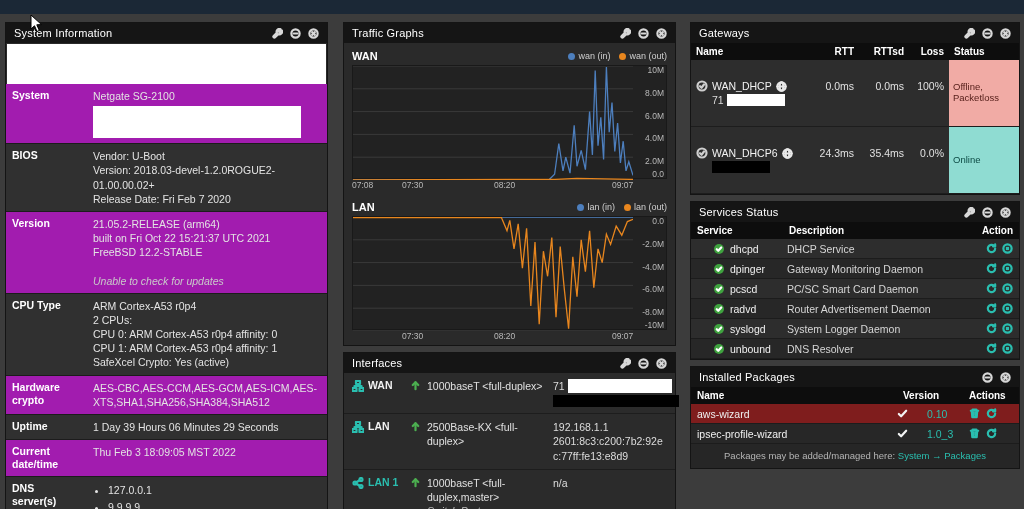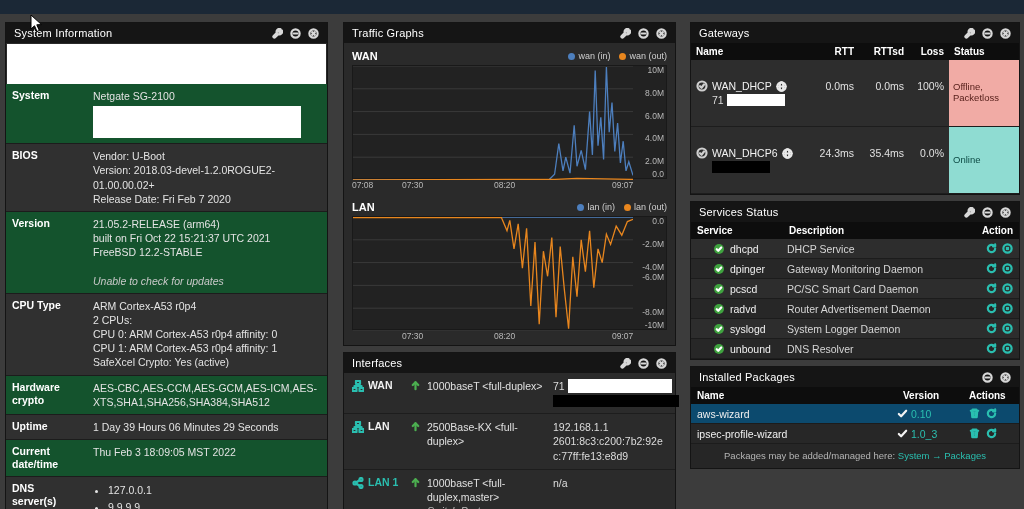--- a/index.html
+++ b/index.html
@@ -13,21 +13,21 @@
   .col3{left:690px;width:330px}
   .panel{background:#2a2a2a;border:1px solid #141414;margin-bottom:6px}
   .phead{background:#151515;height:20px;display:flex;align-items:center;padding:0 8px}
   .ptitle{font-weight:normal;color:#fff;font-size:11px;letter-spacing:.2px}
   .hicons{margin-left:auto;display:flex;gap:7px;align-items:center}
   .hbtn{color:#d8d8d8;cursor:pointer;display:inline-flex;width:11px;height:11px}
   .ic{width:100%;height:100%;fill:none;stroke:currentColor;stroke-width:2.2;stroke-linecap:round;stroke-linejoin:round}
   .ic *{vector-effect:non-scaling-stroke}
   
   .sirow{display:flex;border-bottom:1px solid #1c1c1c}
-  .sirow.even{background:#14532d}
+  .sirow.even{background:#a21caf}
   .sirow.odd{background:#303030}
   .silabel{width:80px;padding:5px 6px;font-weight:bold;color:#fff;flex-shrink:0;line-height:1.25}
   .sival{flex:1;padding:5px 7px;line-height:1.35;color:#e3e3e3}
   .it{font-style:italic;color:#c9c9c9}
   .redact{background:#fff}
   .redact.dark{background:#000}
   .redact-top{height:40px;margin:1px 1px 0 1px}
   .redact-mid{width:208px;height:32px;margin-top:3px}
   .dns{list-style:disc;margin-left:15px}
   .dns li{line-height:1.55}
@@ -78,23 +78,23 @@
   .svrow.even{background:#2d2d2d}.svrow.odd{background:#272727}
   .svname{display:flex;align-items:center;gap:5px;padding:0 22px;color:#efefef}
   .svok{width:12px;height:12px;color:#3fa33f;flex-shrink:0}
   .svdesc{color:#d6d6d6;padding:0 4px}
   .svact{display:flex;gap:5px;justify-content:flex-end;padding:0 6px}
   .aicon{width:11px;height:11px;color:#2abfb0;cursor:pointer}
   
   .pkh{display:grid;grid-template-columns:1fr 66px 56px;background:#0d0d0d;font-weight:bold;color:#fff}
   .pkh>div{padding:3px 6px;font-size:10px}
   .pkrow{display:grid;grid-template-columns:1fr 66px 56px;align-items:center;height:20px;border-bottom:1px solid #1c1c1c}
-  .pkrow.even{background:#0c4a6e}.pkrow.odd{background:#272727}
+  .pkrow.even{background:#7f1d1d}.pkrow.odd{background:#272727}
   .pkname{padding:0 6px;color:#efefef}
-  .pkver{display:flex;align-items:center;gap:3px}
+  .pkver{display:flex;align-items:center;gap:19px}
   .vcheck{width:11px;height:11px;color:#f2f2f2}
   .pkact{display:flex;gap:6px;padding:0 6px}
   .pkfoot{padding:6px 6px 7px;text-align:center;color:#b5b5b5;font-size:9.5px;background:#262626}
 </style>
 </head>
 <body>
 
 <div class="topbar"></div>
 
 <svg class="cursor" width="13" height="19" viewBox="0 0 13 19">
@@ -271,21 +271,21 @@
               <line class="grid" x1="0" x2="280" y1="68.4" y2="68.4"></line>
               <line class="grid" x1="0" x2="280" y1="91.2" y2="91.2"></line>
               <line class="grid" x1="0" x2="280" y1="114.0" y2="114.0"></line>
               <polyline points="0.0,0.2 280.0,0.2" fill="none" stroke="#4d7fbe" stroke-width="1.3"></polyline>
               <polyline points="0.0,0.5 148.4,0.5 154.0,13.7 156.8,3.4 161.0,31.9 165.2,6.8 169.4,51.3 173.6,11.4 177.8,88.9 182.0,25.1 186.2,107.2 190.4,34.2 194.6,59.3 198.8,20.5 203.0,100.3 207.2,29.6 211.4,73.0 215.6,111.7 219.8,39.9 224.0,79.8 228.2,22.8 232.4,54.7 236.6,13.7 240.8,70.7 245.0,31.9 249.2,45.6 253.4,17.1 257.6,27.4 263.2,9.1 268.8,18.2 274.4,4.6 280.0,2.3" fill="none" stroke="#e8861e" stroke-width="1.3"></polyline>
             </svg>
             <div>
               <div class="ylab" style="top:0px">0.0</div>
               <div class="ylab" style="top:23px">-2.0M</div>
               <div class="ylab" style="top:46px">-4.0M</div>
-              <div class="ylab" style="top:56px">-6.0M</div>
+              <div class="ylab" style="top:68px">-6.0M</div>
               <div class="ylab" style="top:91px">-8.0M</div>
               <div class="ylab" style="top:104px">-10M</div>
             </div>
           </div>
           <div class="gx">
             <div class="xlab" style="left:50px">07:30</div>
             <div class="xlab" style="left:142px">08:20</div>
             <div class="xlab" style="left:260px">09:07</div>
           </div>
         </div>

